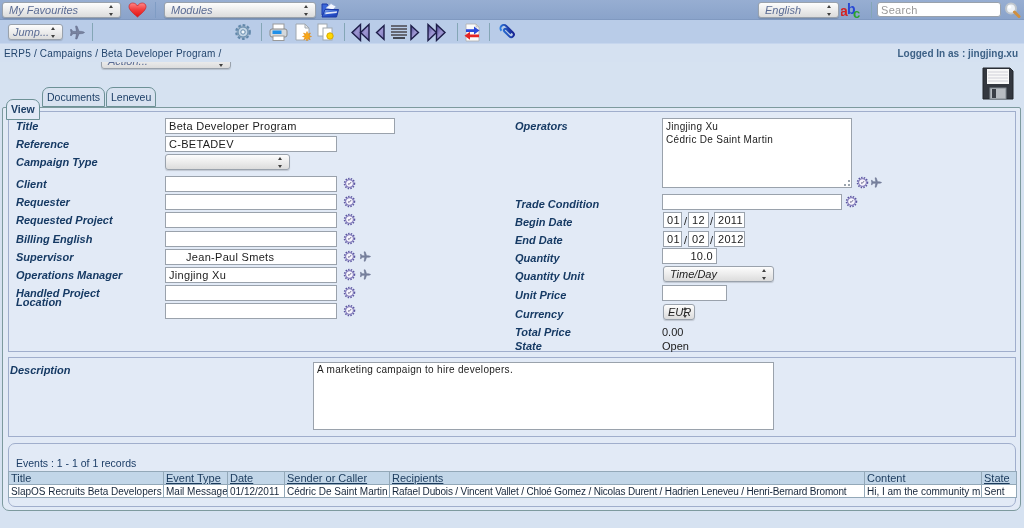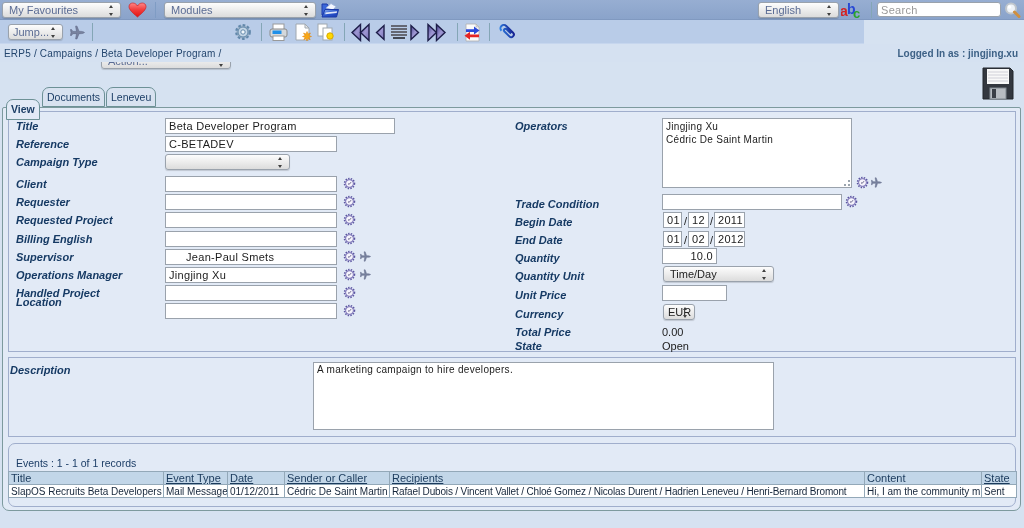--- a/index.html
+++ b/index.html
@@ -3,30 +3,30 @@
 <meta charset="utf-8">
 <style>
 * { margin:0; padding:0; box-sizing:border-box; }
 html,body { width:1024px; height:528px; overflow:hidden; }
 body { font-family:"Liberation Sans", sans-serif; background:#d6e2f1; position:relative; }
 .abs { position:absolute; }
 
 
 #topbar { position:absolute; left:0; top:0; width:1024px; height:20px;
   background:linear-gradient(#97aed2,#8aa3ca); border-bottom:1px solid #8099c0; }
-#toolbar { position:absolute; left:0; top:20px; width:864px; height:24px;
+#toolbar { position:absolute; left:0; top:20px; width:1024px; height:24px;
   background:#b9cce8; border-bottom:1px solid #c6d6ee; }
 #crumb { position:absolute; left:0; top:44px; width:1024px; height:18px; background:#d5e1f1; }
 .crumbtxt { position:absolute; left:4px; top:4px; font-size:10px; color:#24466e; letter-spacing:0.2px; }
 .logged { position:absolute; right:6px; top:4px; font-size:10px; color:#3d6186; font-weight:bold; }
 
 
 .sel { position:absolute; height:16px; border:1px solid #9aa2ac; border-radius:3px;
   background:linear-gradient(#fdfdfd,#dcdcdc); box-shadow:0 1px 1px rgba(0,0,0,.15); }
-.sel .t { position:absolute; left:6px; top:1px; font-size:11px; color:#5b6c94; }
+.sel .t { position:absolute; left:6px; top:1px; font-size:11px; color:#5b6c94;font-style:italic; }
 .sel .sp { position:absolute; right:3px; top:2px; width:9px; height:11px; }
 .sel .sp:before { content:""; position:absolute; left:1px; top:0px;
   border-left:2.5px solid transparent; border-right:2.5px solid transparent; border-bottom:3px solid #404040; }
 .sel .sp:after { content:""; position:absolute; left:1px; bottom:0px;
   border-left:2.5px solid transparent; border-right:2.5px solid transparent; border-top:3px solid #404040; }
 .vsep { position:absolute; width:1px; background:#84a6b6; }
 
 
 .inp { position:absolute; height:16px; background:#fff; border:1px solid #9aa2ac; border-radius:0;
   font-size:11px; color:#1b1b1b; padding:1px 3px; line-height:12px; letter-spacing:0.3px; }

